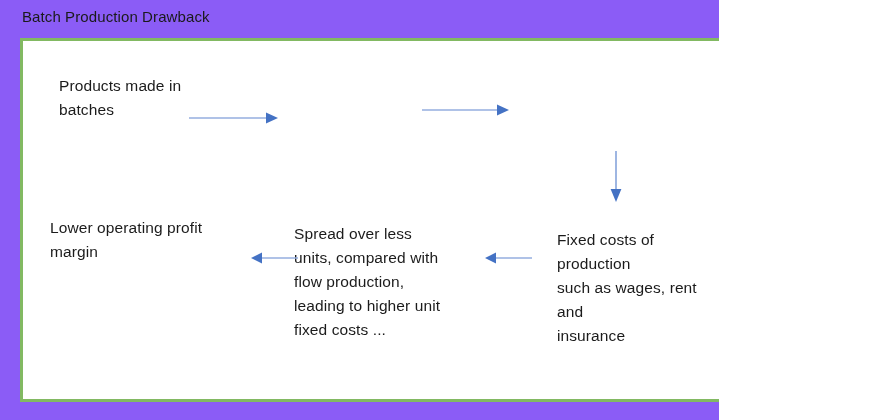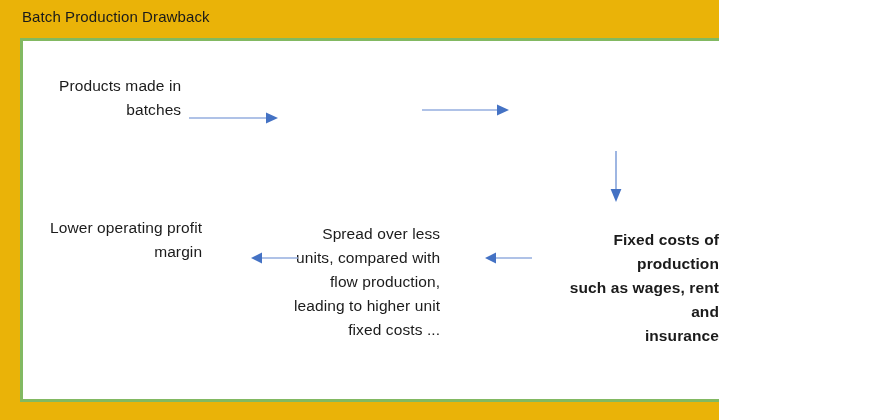--- a/index.html
+++ b/index.html
@@ -5,23 +5,22 @@
   html, body {
     margin: 0;
     padding: 0;
     background: #ffffff;
     font-family: "Liberation Sans", "DejaVu Sans", sans-serif;
   }
   .canvas {
     position: relative;
     width: 719px;
     height: 420px;
-    background: #eab308;
+    background: #8b5cf6;
     overflow: hidden;
-    text-align: right;
   }
   .title {
     position: absolute;
     left: 22px;
     top: 8px;
     font-size: 15px;
     color: #1a1a1a;
     letter-spacing: 0.1px;
   }
   .frame {
@@ -38,21 +37,21 @@
     position: absolute;
     font-size: 15.5px;
     line-height: 24px;
     color: #1b1b1b;
     white-space: pre-line;
     letter-spacing: 0.1px;
   }
   .node-products       { left: 59px;  top: 74px;  }
   .node-increased      { left: 295px; top: 62px;  }
   .node-lowcapacity    { left: 543px; top: 86px;  }
-  .node-fixedcosts     { left: 557px; top: 228px; font-weight: bold; }
+  .node-fixedcosts     { left: 557px; top: 228px; }
   .node-spread         { left: 294px; top: 222px; }
   .node-lowermargin    { left: 50px;  top: 216px; }
   .arrow { position: absolute; }
   .arrow-1 { left: 188px; top: 110px; }
   .arrow-2 { left: 421px; top: 102px; }
   .arrow-3 { left: 608px; top: 150px; }
   .arrow-4 { left: 485px; top: 250px; }
   .arrow-5 { left: 251px; top: 250px; }
   svg { display: block; }
 </style>

